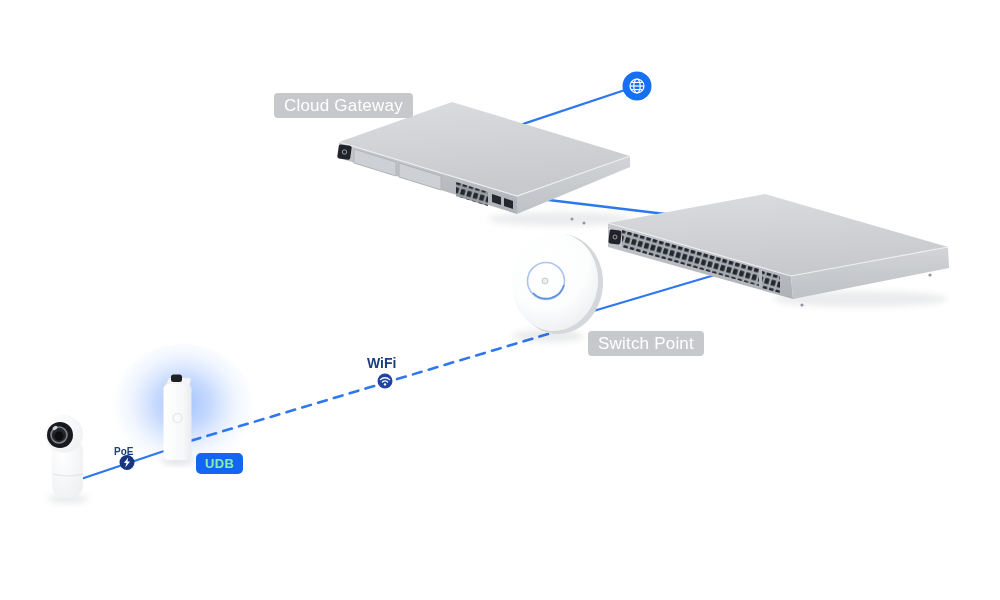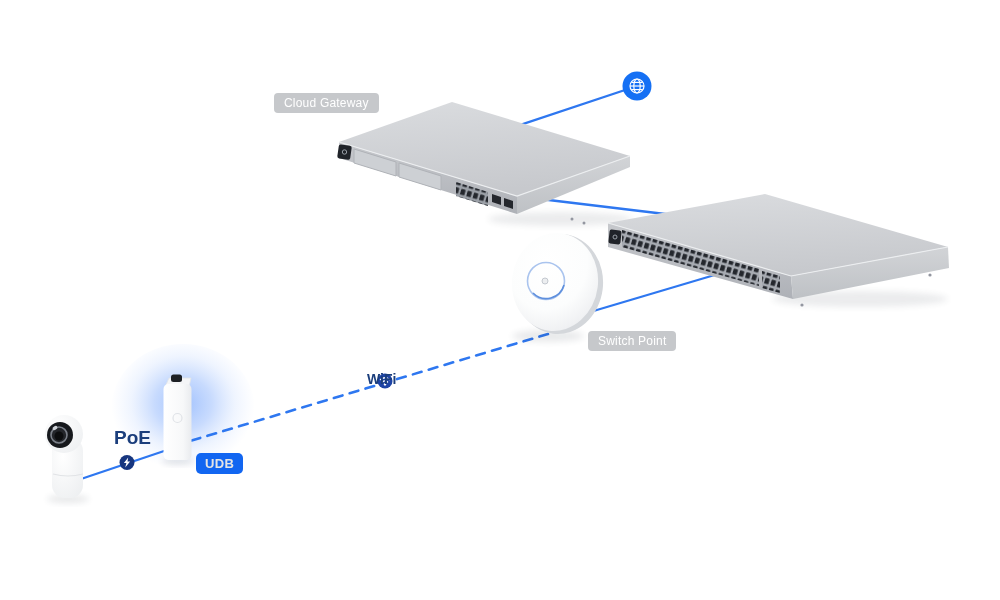--- a/index.html
+++ b/index.html
@@ -1,22 +1,22 @@
 <!DOCTYPE html>
 <html><head>
 <meta charset="utf-8">
 <style>
   html,body{margin:0;padding:0;background:#fff;}
   #stage{position:relative;width:1000px;height:600px;background:#ffffff;overflow:hidden;
          font-family:"Liberation Sans",sans-serif;}
   #scene{position:absolute;left:0;top:0;}
   .tag{position:absolute;border-radius:4px;background:#c6c8cb;color:#fff;
-       font-size:12px;font-weight:500;line-height:1;padding:4px 10px;
+       font-size:17px;font-weight:500;line-height:1;padding:4px 10px;
        letter-spacing:.2px;white-space:nowrap;}
-  .tag-blue{position:absolute;border-radius:5px;background:#1266f1;color:#e5e5e5;
+  .tag-blue{position:absolute;border-radius:5px;background:#1266f1;color:#86efac;
        font-size:13px;font-weight:700;line-height:1;padding:4px 9px;
        letter-spacing:.3px;white-space:nowrap;}
   .linklabel{position:absolute;color:#1b3e7c;font-size:14px;font-weight:600;
        line-height:1;white-space:nowrap;}
 </style>
 </head>
 <body>
 
 <div id="stage">
 
@@ -155,15 +155,15 @@
 
   <g>
     <circle cx="127" cy="462.5" r="7.5" fill="#17367f"></circle>
     <path d="M 128.2 457.4 L 123.9 463 L 126.4 463 L 125.2 467.6 L 130.1 461.6 L 127.5 461.6 Z" fill="#ffffff"></path>
   </g>
 </svg>
 
   <div class="tag" style="left:274px;top:93px;">Cloud Gateway</div>
   <div class="tag" style="left:588px;top:331px;">Switch Point</div>
   <div class="tag-blue" style="left:196px;top:453px;">UDB</div>
-  <div class="linklabel" style="left:367px;top:372px;">WiFi</div>
-  <div class="linklabel" style="left:114px;top:428px;font-size:19px;">PoE</div>
+  <div class="linklabel" style="left:367px;top:356px;">WiFi</div>
+  <div class="linklabel" style="left:114px;top:447px;font-size:10px;">PoE</div>
 </div>
 
 </body></html>

